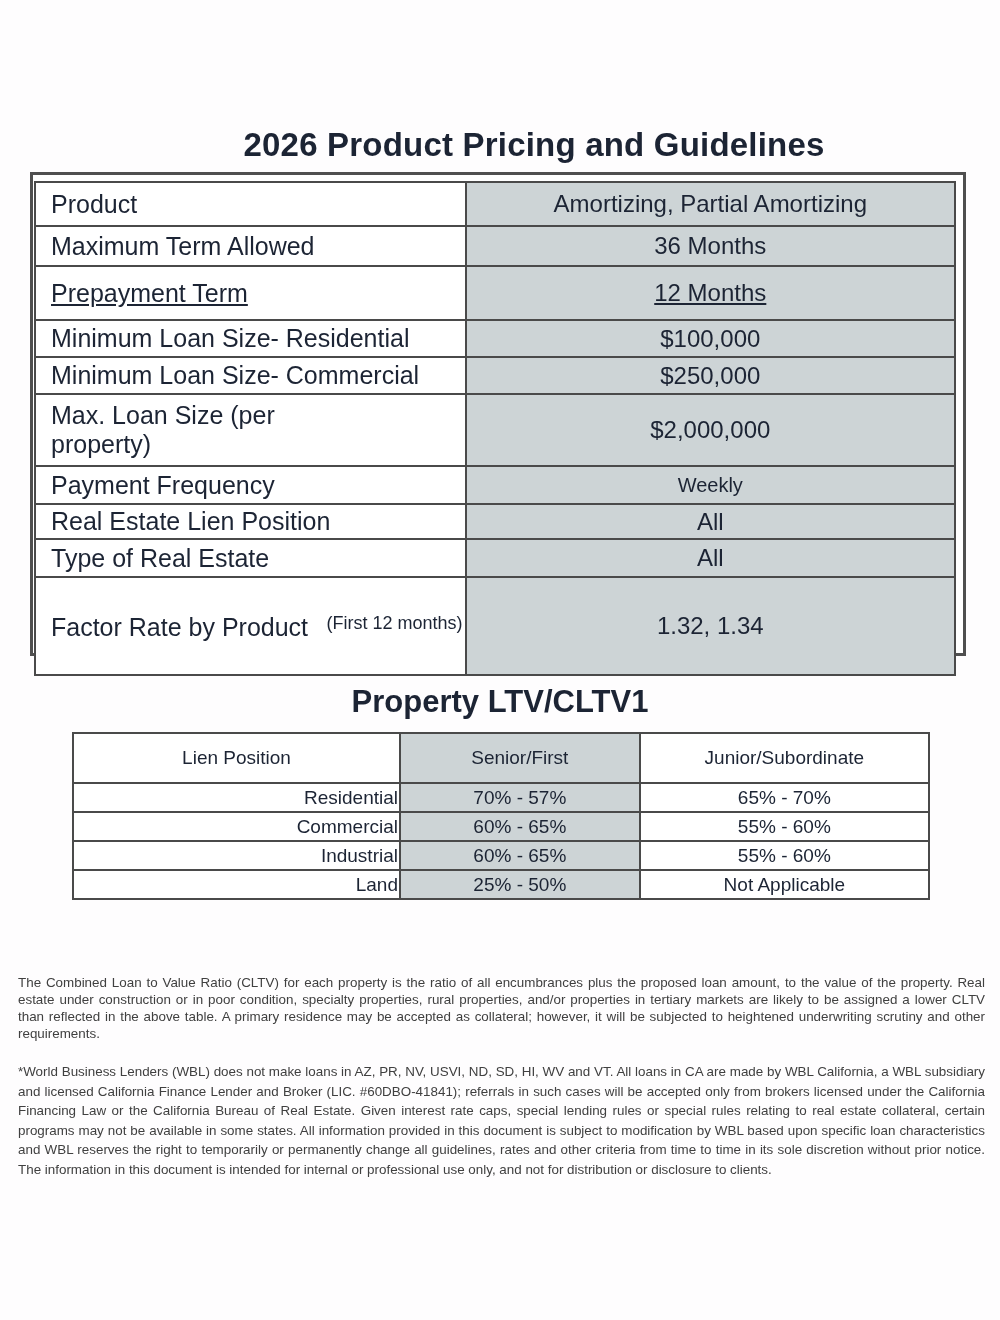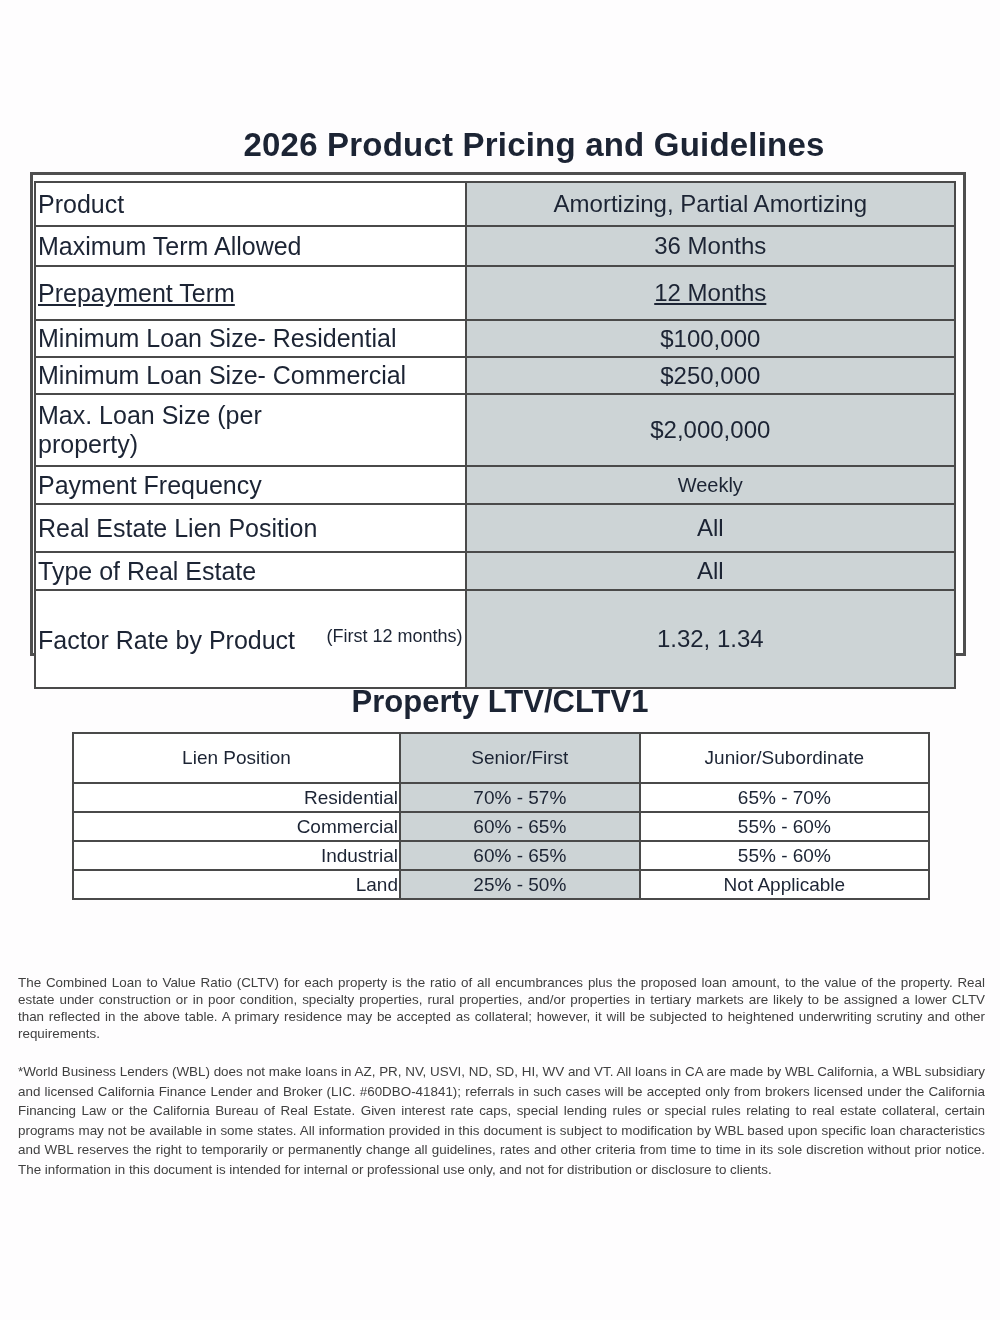--- a/index.html
+++ b/index.html
@@ -39,35 +39,35 @@
   }
   .t1 td{
     border:2px solid #4a4a4a;
     box-sizing:border-box;
     overflow:hidden;
   }
   .t1 td.lbl{
     width:46.8%;
     background:#ffffff;
     font-size:25px;
-    padding:0 2px 0 2px;
+    padding:0 2px 0 15px;
     vertical-align:middle;
     white-space:pre-line;
     line-height:1.15;
   }
   .t1 td.val{
     background:#cdd4d6;
     text-align:center;
     vertical-align:middle;
     font-size:24px;
   }
   .t1 td.val.v-lg{font-size:24px;text-align:center;}
   .t1 td.val.v-sm{font-size:20px;}
   .r0{height:44px;} .r1{height:40px;} .r2{height:54px;text-decoration:underline;} .r3{height:37px;}
-  .r4{height:37px;} .r5{height:72px;} .r6{height:38px;} .r7{height:48px;}
+  .r4{height:37px;} .r5{height:72px;} .r6{height:38px;} .r7{height:35px;}
   .r8{height:38px;} .r9{height:80px;}
   .factor-cell{
     display:flex;flex-direction:row;justify-content:space-between;
     height:100%;box-sizing:border-box;padding:6px 0 4px 0;
   }
   .factor-sub{font-size:18px;}
 
   
   .t2{
     position:absolute;left:72px;top:732px;width:858px;

